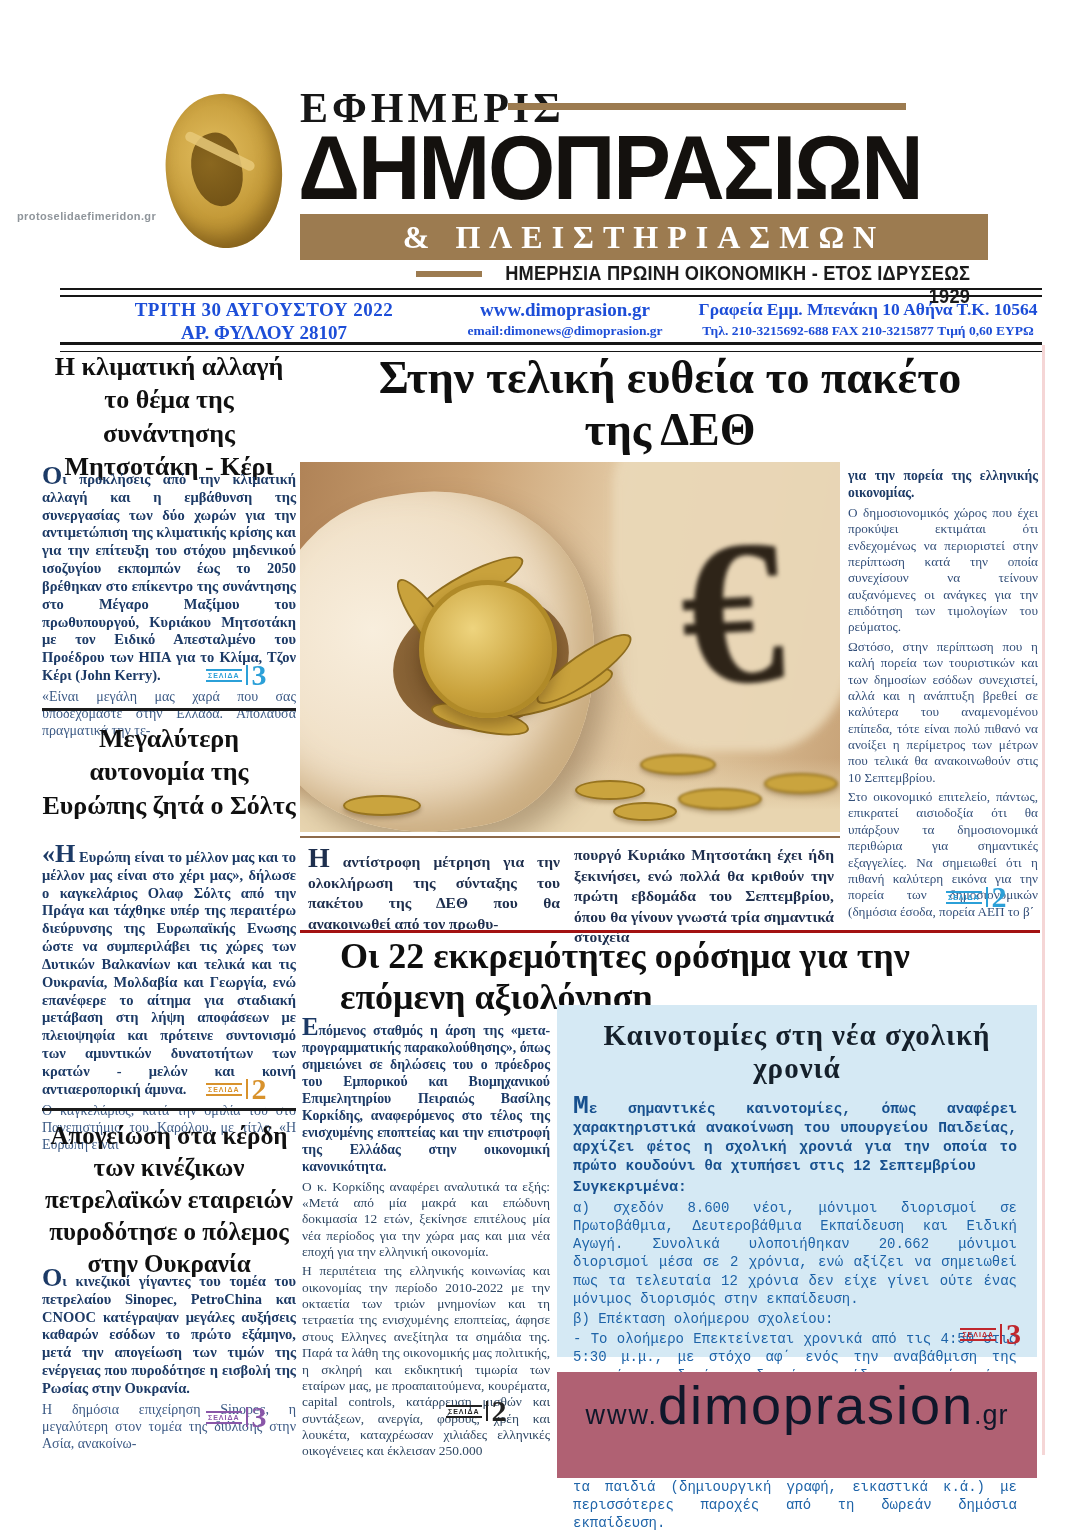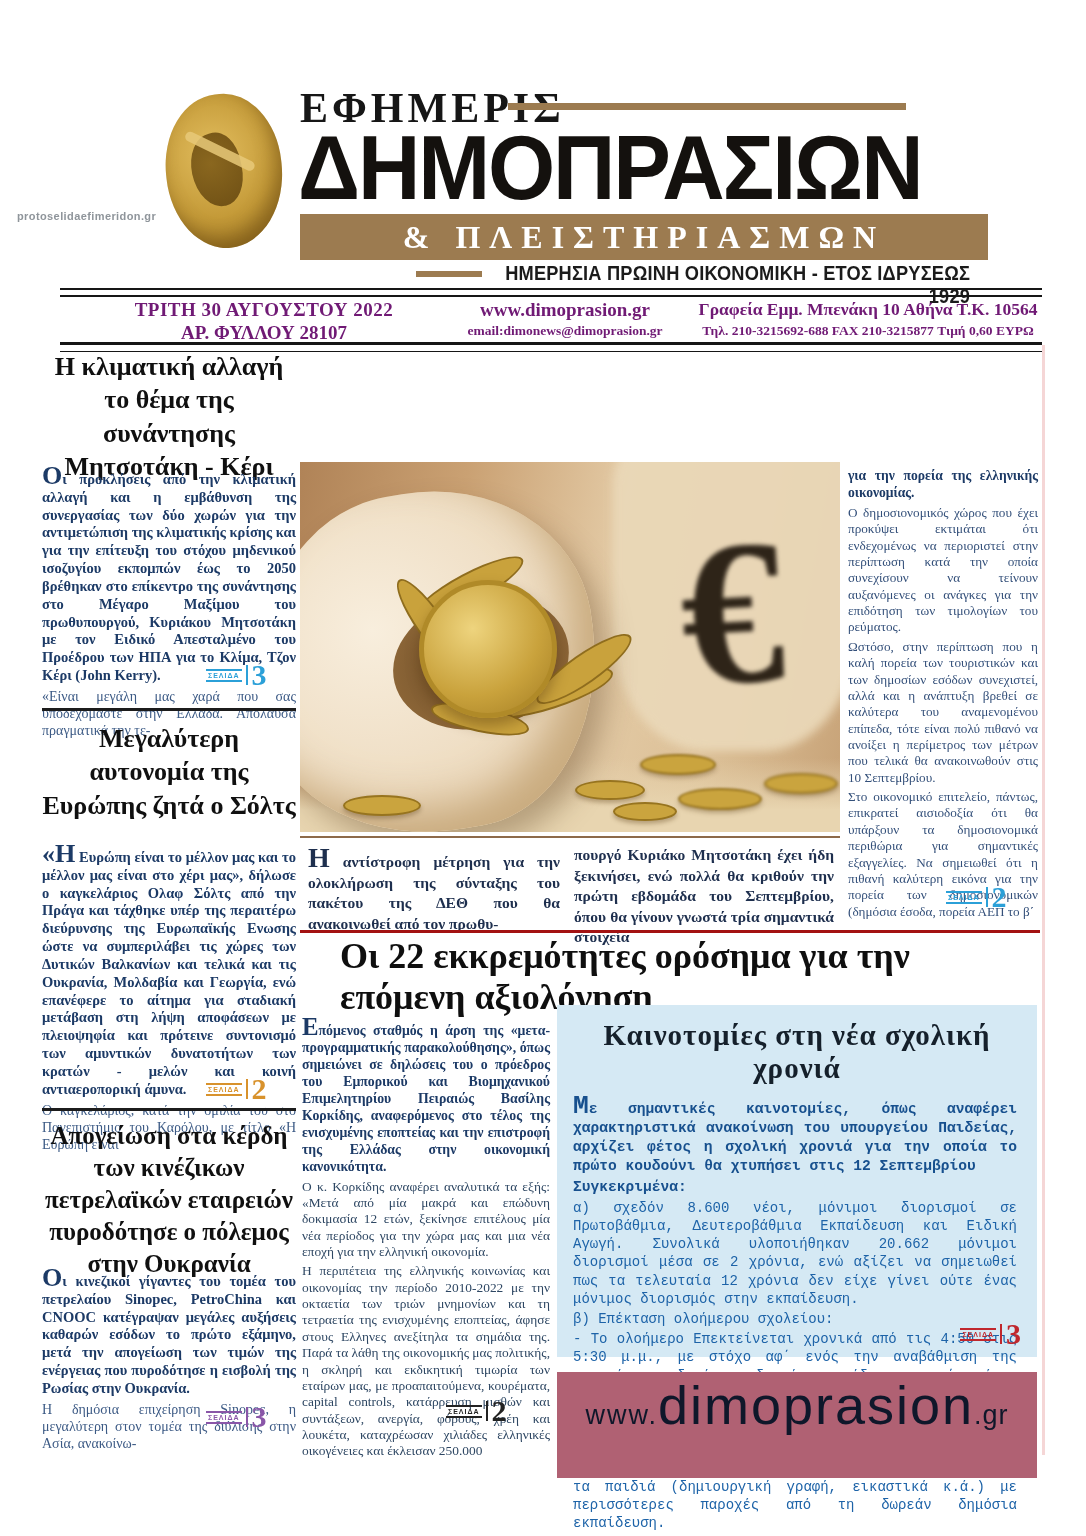--- a/index.html
+++ b/index.html
@@ -26,21 +26,21 @@
           transform:scale(1.08,1.14); transform-origin:left top; }
   .mast-bar { left:300px; top:214px; width:688px; height:46px; display:flex; align-items:center; justify-content:center; }
   .mast-bar span { font:bold 32px "Liberation Serif",serif; color:#ffffff; letter-spacing:9px; }
   .tag-line-seg { left:416px; top:271px; width:66px; height:6px; }
   .tagline { left:492px; top:262px; width:498px; font:bold 19px "Liberation Sans",sans-serif;
           color:#1b1b1b; letter-spacing:.2px; text-align:right; transform:scale(.96,1.05); transform-origin:left top; }
 
   
   .rule-top { left:60px; top:288px; width:982px; height:5px; border-top:2px solid #161616; border-bottom:2px solid #161616; }
   .rule-bot { left:60px; top:342px; width:982px; height:6px; border-top:3px solid #161616; border-bottom:1px solid #161616; }
-  .info { font-family:"Liberation Serif",serif; font-weight:bold; color:#701a75; text-align:center; }
+  .info { font-family:"Liberation Serif",serif; font-weight:bold; color:#1d4ed8; text-align:center; }
   .info-date { left:92px; top:299px; width:344px; }
   .info-date .l1 { font-size:19px; letter-spacing:.5px; }
   .info-date .l2 { font-size:19px; margin-top:1px; }
   .info-web { left:440px; top:299px; width:250px; }
   .info-web .l1 { font-size:19px; }
   .info-web .l2 { font-size:13.5px; margin-top:2px; }
   .info-addr { left:696px; top:299px; width:344px; }
   .info-addr .l1 { font-size:17.5px; }
   .info-addr .l2 { font-size:13.5px; margin-top:3px; }
 
@@ -202,20 +202,21 @@
   <div class="abs lbody lb3">
     <p class="navy-b dropcap">Οι κινεζικοί γίγαντες του τομέα του πετρελαίου Sinopec, PetroChina και CNOOC κατέγραψαν μεγάλες αυξήσεις καθαρών εσόδων το πρώτο εξάμηνο, μετά την απογείωση των τιμών της ενέργειας που πυροδότησε η εισβολή της Ρωσίας στην Ουκρανία.</p>
     <p class="navy-r">Η δημόσια επιχείρηση Sinopec, η μεγαλύτερη στον τομέα της διύλισης στην Ασία, ανακοίνω-</p>
   </div>
   <span class="abs selida m3" style="color: rgb(138, 86, 168);">
     <span class="selida-box">ΣΕΛΙΔΑ</span>
     <span class="selida-bar"></span>
     <span class="selida-num">3</span>
   </span>
 
+  <div class="abs head1">Στην τελική ευθεία το πακέτο της ΔΕΘ</div>
 
   <div class="abs photo">
     <div class="p-back"></div>
     <div class="p-euro">€</div>
     <div class="p-floor"></div>
     <div class="p-sack"></div>
     <div class="p-open"></div>
     <div class="coinE e1"></div>
     <div class="coinE e2"></div>
     <div class="coinE e3"></div>

